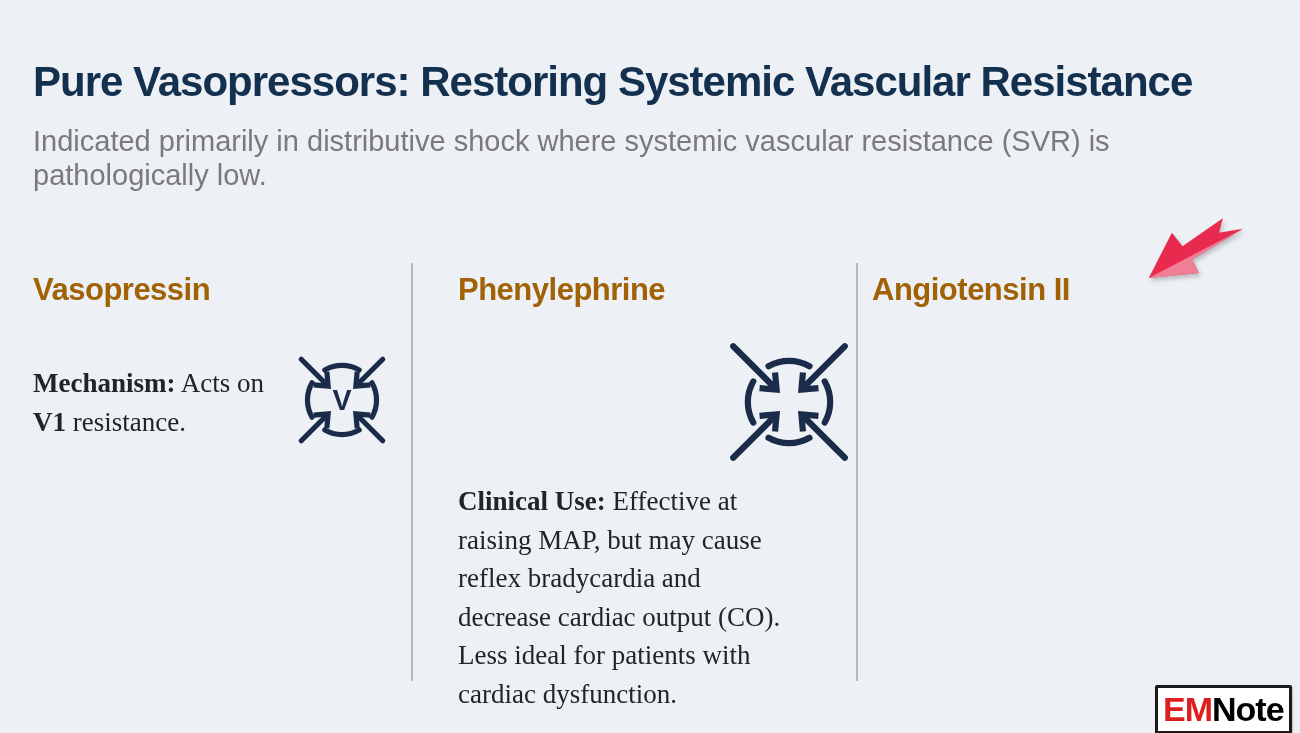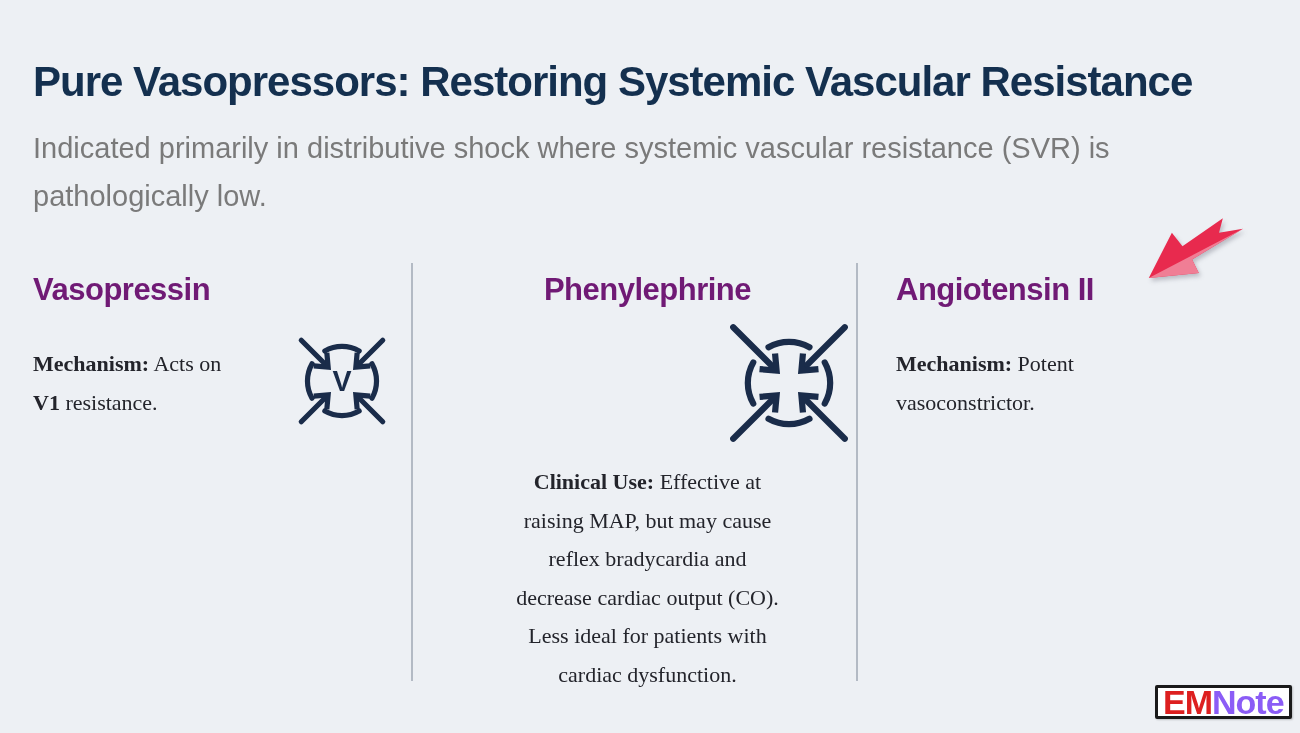--- a/index.html
+++ b/index.html
@@ -28,62 +28,62 @@
     white-space: pre;
   }
 
   .page-subtitle {
     position: absolute;
     left: 33px;
     top: 124px;
     width: 1220px;
     font-family: "Liberation Sans", sans-serif;
     font-size: 29px;
-    line-height: 48px;
+    line-height: 34px;
     color: #7a7a7a;
     white-space: pre-line;
   }
 
   .divider {
     position: absolute;
     top: 263px;
     width: 2px;
     height: 418px;
     background: #b3bac4;
   }
   .divider-1 { left: 411px; }
   .divider-2 { left: 856px; }
 
   .col {
     position: absolute;
     top: 270px;
   }
   .col-1 { left: 33px;  width: 353px; }
-  .col-2 { left: 458px; width: 379px; text-align: center; }
-  .col-3 { left: 896px; width: 380px; }
+  .col-2 { left: 458px; width: 379px; }
+  .col-3 { left: 872px; width: 380px; }
 
   .col-title {
     font-family: "Liberation Sans", sans-serif;
     font-weight: bold;
     font-size: 31px;
     line-height: 40px;
     letter-spacing: -0.5px;
-    color: #701a75;
-    margin-bottom: 35px;
+    color: #a16207;
+    margin-bottom: 54px;
   }
 
   .mech-row {
     display: flex;
     align-items: flex-start;
     min-height: 118px;
   }
 
   .body-text {
     font-family: "Liberation Serif", serif;
-    font-size: 22px;
+    font-size: 27px;
     line-height: 38.5px;
     color: #23242b;
     white-space: pre;
   }
   .body-text b { font-weight: bold; }
 
   .mech-icon { flex: 0 0 auto; margin-left: auto; }
   .icon-v       { margin-top: -16px; margin-right: -8px; }
   .icon-plain   { margin-top: -24px; margin-right: -14px; }
 
@@ -91,35 +91,35 @@
     position: absolute;
     left: 1144px;
     top: 212px;
     filter: drop-shadow(2px 3px 2px rgba(40,40,60,0.25));
   }
 
   .brand-badge {
     position: absolute;
     left: 1155px;
     top: 685px;
-    height: 34px;
+    height: 49px;
     background: #ffffff;
     border: 3px solid #1a1a1a;
     border-radius: 2px;
     padding: 0 5px;
     display: flex;
     align-items: center;
     font-family: "Liberation Sans", sans-serif;
     font-weight: bold;
     font-size: 34px;
     letter-spacing: -1px;
     box-shadow: 1px 1px 2px rgba(0,0,0,0.2);
   }
   .brand-em   { color: #dd1f1f; }
-  .brand-note { color: #8b5cf6; }
+  .brand-note { color: #000000; }
 </style>
 </head>
 <body>
 
 <div class="slide">
 
   <div class="page-title">Pure Vasopressors: Restoring Systemic Vascular Resistance</div>
   <div class="page-subtitle">Indicated primarily in distributive shock where systemic vascular resistance (SVR) is
 pathologically low.</div>
 
@@ -172,24 +172,20 @@
     <div class="body-text"><b>Clinical Use:</b><span> Effective at
 raising MAP, but may cause
 reflex bradycardia and
 decrease cardiac output (CO).
 Less ideal for patients with
 cardiac dysfunction.</span></div>
   </div>
 
   <div class="col col-3">
     <div class="col-title">Angiotensin II</div>
-    <div class="mech-row">
-      <div class="body-text"><b>Mechanism:</b><span> Potent
-vasoconstrictor.</span><b></b><span></span></div>
-    </div>
   </div>
 
   <svg class="pointer-arrow" width="100" height="76" viewBox="0 0 104 76">
     <polygon fill="#e82a4e" points="5,67 29,20 40,34 82,5 78,20 103,16 50,48 57,62"></polygon>
     <polygon fill="#f07e95" points="5,67 103,16 50,48 57,62"></polygon>
   </svg>
 
   <div class="brand-badge">
     <span class="brand-em">EM</span>
       <span class="brand-note">Note</span>

